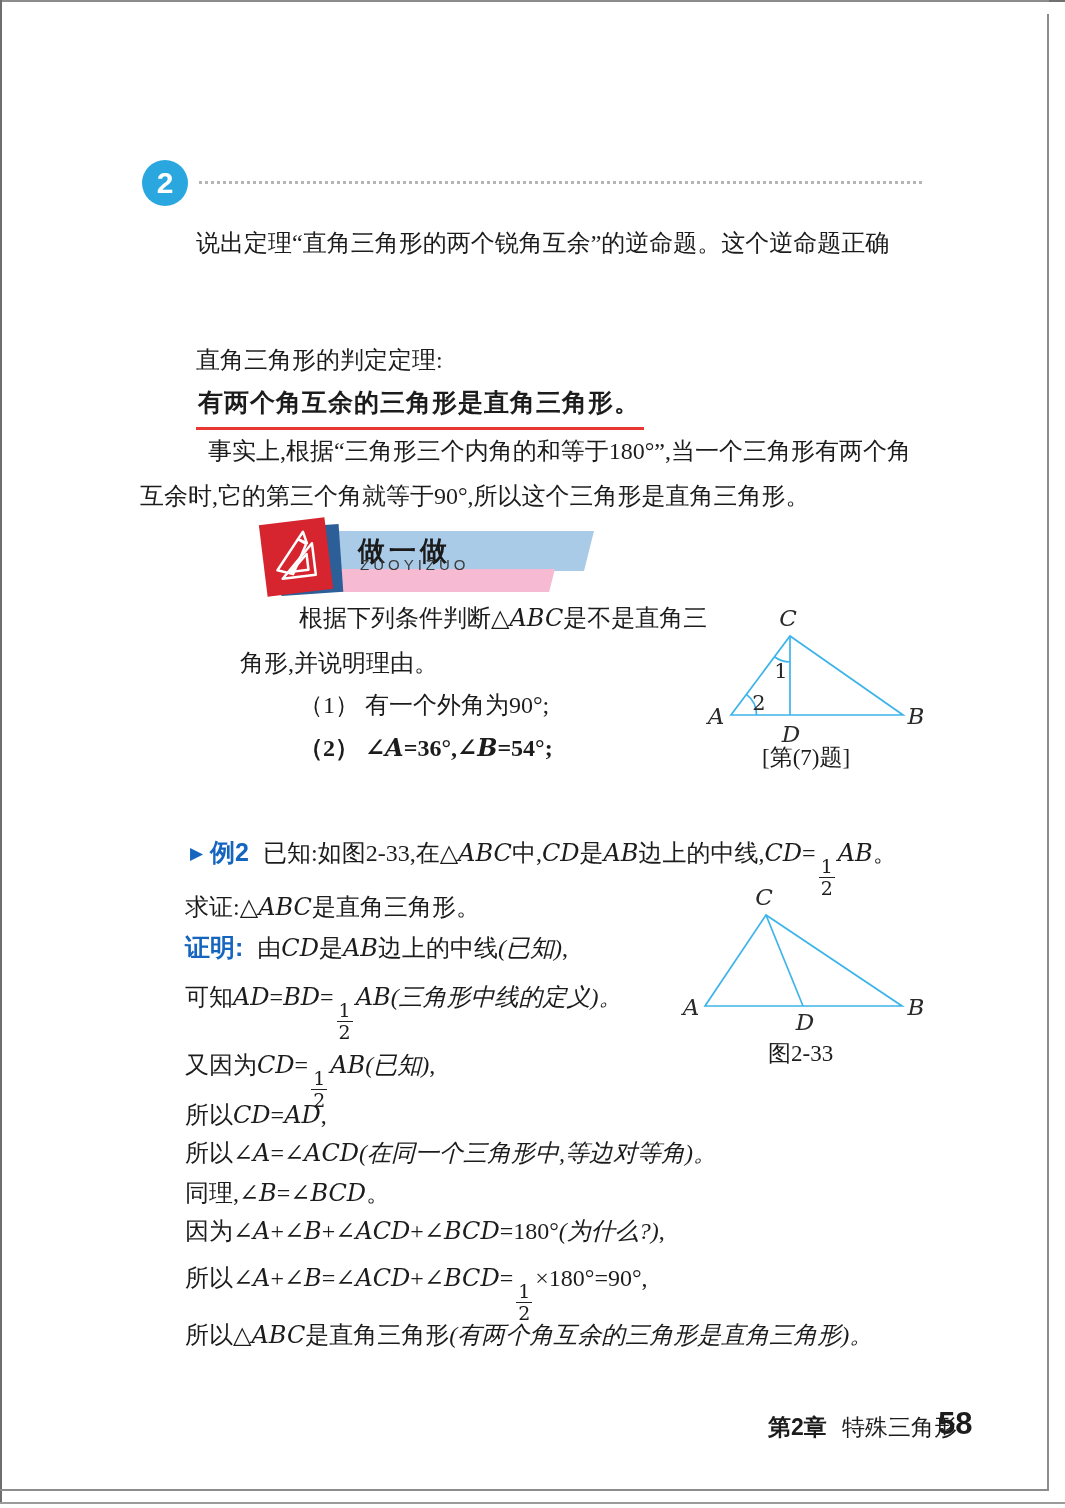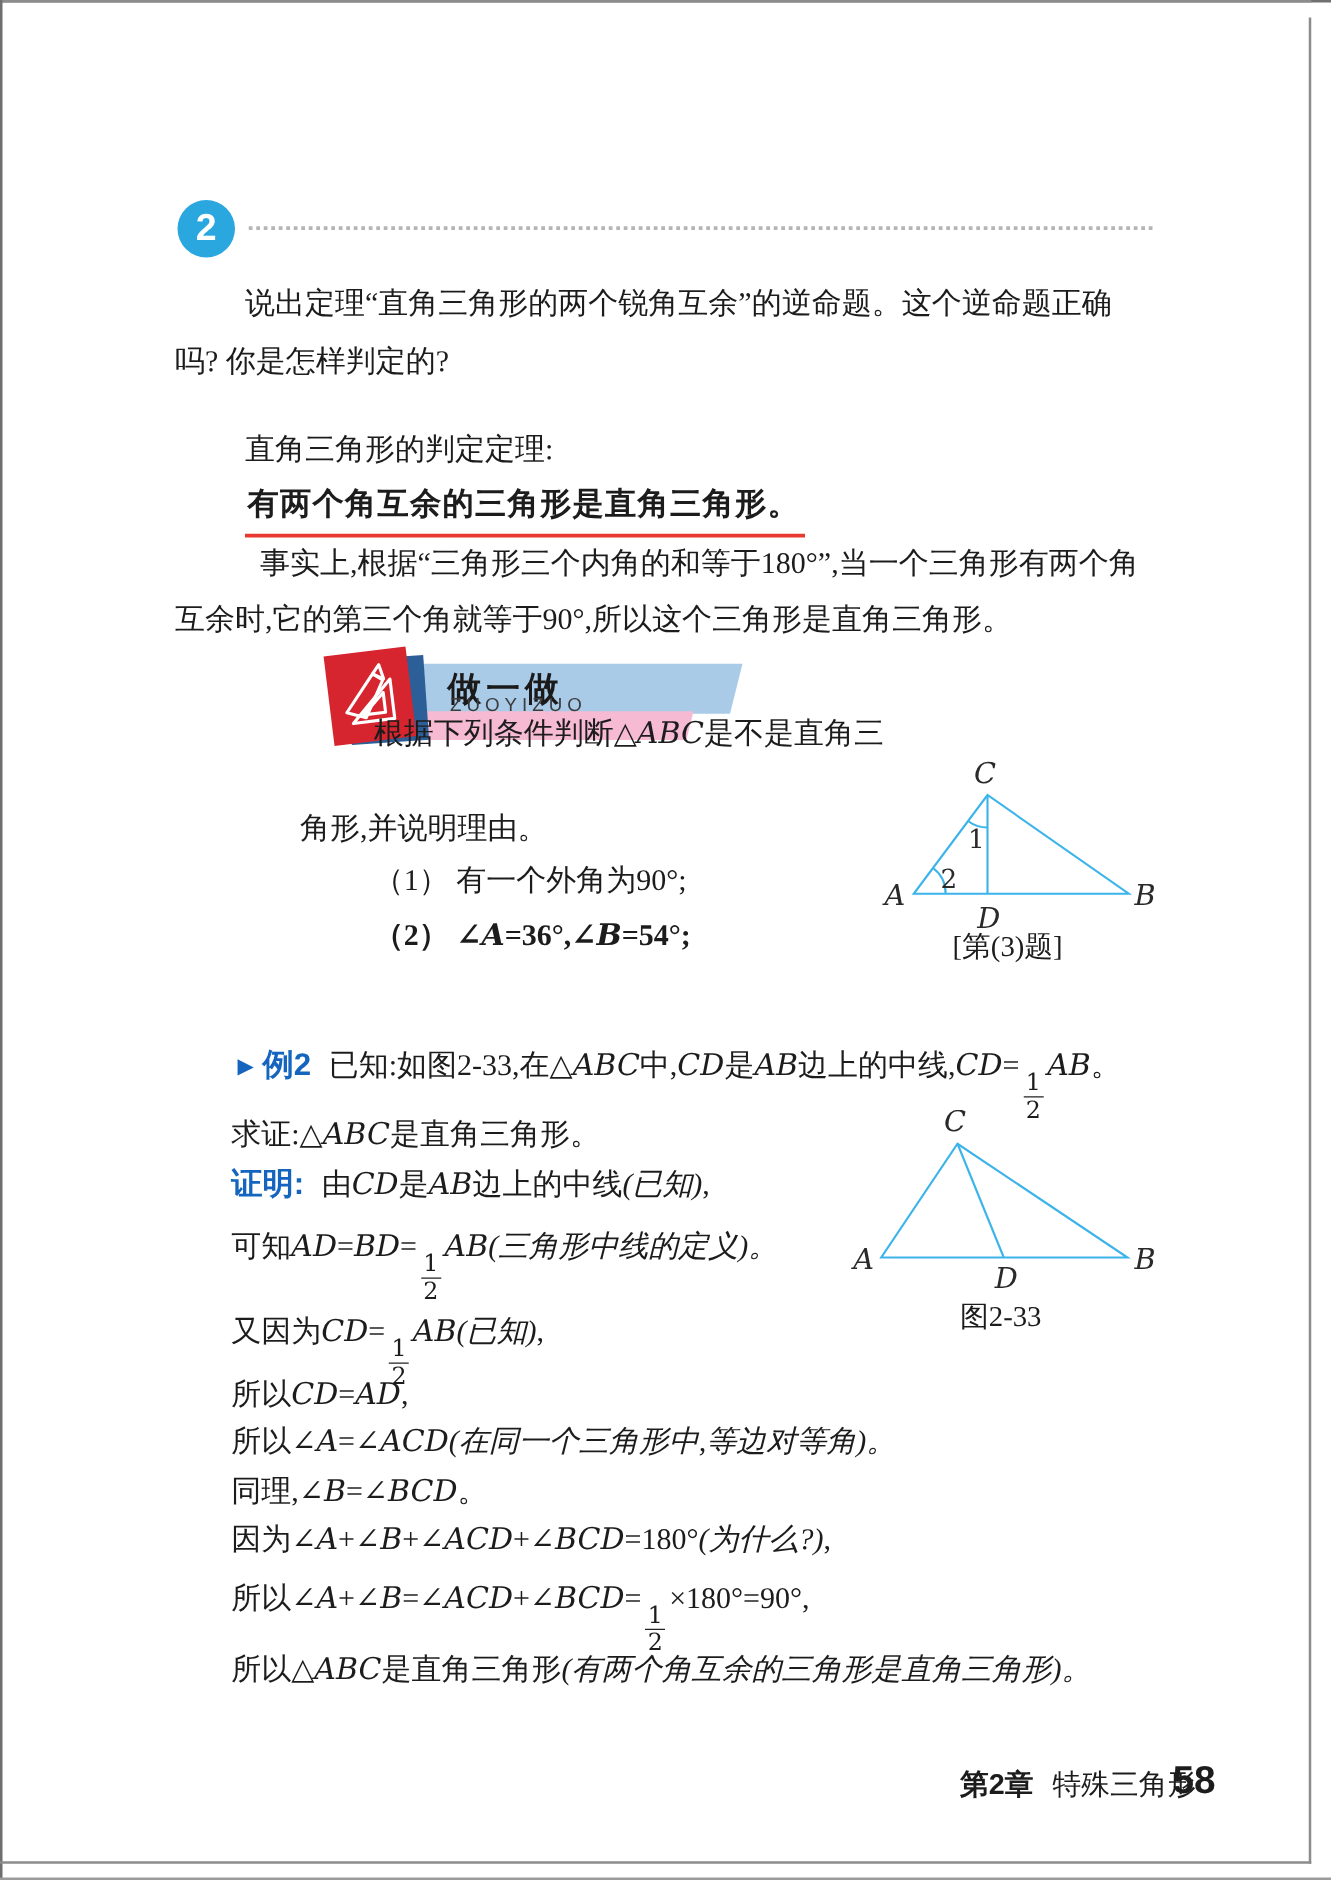--- a/index.html
+++ b/index.html
@@ -56,21 +56,20 @@
   <div class="abs edge" style="left:1047px;top:14px;width:2px;height:1477px"></div>
   <div class="abs edge" style="left:0;top:1489px;width:1049px;height:2px"></div>
   <div class="abs edge" style="left:0;top:1502px;width:1065px;height:2px;background:#9b9b9b"></div>
 
   <div class="abs sec-circle" style="left:142px;top:160px;">
     <span>2</span>
   </div>
   <div class="abs dotted" style="left:199px;top:181px;"></div>
 
   <div class="abs line" style="left:196px;top:226px;">说出定理“直角三角形的两个锐角互余”的逆命题。这个逆命题正确</div>
-  <div class="abs line" style="left:140px;top:273px;">吗? 你是怎样判定的?</div>
 
   <div class="abs line" style="left:196px;top:343px;">直角三角形的判定定理:</div>
   <div class="abs theorem" style="left:196px;top:386px;">有两个角互余的三角形是直角三角形。</div>
   <div class="abs line" style="left:196px;top:434px;margin-left:12px;">事实上,根据“三角形三个内角的和等于180°”,当一个三角形有两个角</div>
   <div class="abs line" style="left:140px;top:479px;">互余时,它的第三个角就等于90°,所以这个三角形是直角三角形。</div>
 
   <div class="abs banner-skew" style="left:297px;top:531px;width:292px;height:40px;background:var(--banner-blue);"></div>
   <div class="abs banner-skew" style="left:309px;top:569px;width:243px;height:23px;background:var(--banner-pink);"></div>
   <div class="abs banner-skew" style="left:560px;top:536px;width:18px;height:52px;background:var(--banner-navy);opacity:.0;"></div>
   <div class="abs banner-title" style="left:358px;top:533px;">做一做</div>
@@ -80,40 +79,40 @@
     <svg width="56" height="60" viewBox="0 0 66 72">
       <g stroke="#ffffff" fill="none" stroke-width="3" stroke-linejoin="round" stroke-linecap="round">
         <path d="M14 60 L54 60 L54 22 Z"></path>
         <path d="M25 53 L46 53 L46 34 Z"></path>
         <path d="M9 49 L38 15 l9 7 L27 56 Z"></path>
         <path d="M38 15 l7 -8 l3 14 z"></path>
       </g>
     </svg>
   </div>
 
-  <div class="abs line" style="left:299px;top:569px;text-align:center;"><span>根据下列条件判断△</span><span class="m">ABC</span><span>是不是直角三</span></div>
+  <div class="abs line" style="left:299px;top:601px;text-align:center;"><span>根据下列条件判断△</span><span class="m">ABC</span><span>是不是直角三</span></div>
   <div class="abs line" style="left:240px;top:646px;"><span>角形,并说明理由。</span></div>
   <div class="abs line" style="left:299px;top:688px;"><span>（1） 有一个外角为90°;</span></div>
   <div class="abs line" style="left:299px;top:731px;font-weight:bold;"><span>（2） ∠</span><span class="m">A</span><span>=36°,∠</span><span class="m">B</span><span>=54°;</span></div>
 
   <svg class="abs" style="left:700px;top:600px;" width="230" height="160" viewBox="0 0 230 160">
     <g stroke="var(--figure-line)" stroke-width="1.7" fill="none">
       <path d="M31 115 L203 115 L90 36 Z"></path>
       <path d="M90 36 L90 115"></path>
       <path d="M90 62 A 26 26 0 0 1 74.4 56.8"></path>
       <path d="M46.4 94.4 A 25.5 25.5 0 0 1 56.5 115"></path>
     </g>
     <text class="fig-label" x="88" y="26" text-anchor="middle">C</text>
     <text class="fig-label" x="16" y="124" text-anchor="middle">A</text>
     <text class="fig-label" x="216" y="124" text-anchor="middle">B</text>
     <text class="fig-label" x="91" y="142" text-anchor="middle">D</text>
     <text class="fig-num" x="81" y="78" text-anchor="middle">1</text>
     <text class="fig-num" x="59" y="110" text-anchor="middle">2</text>
   </svg>
-  <div class="abs caption" style="left:762px;top:742px;">[第(3)题]</div>
+  <div class="abs caption" style="left:762px;top:742px;">[第(7)题]</div>
 
   <div class="abs line" style="left:190px;top:824px;line-height:56px;">
     <span class="marker">▶</span><span class="lbl">例2</span><span><span>已知:如图2-33,在△</span><span class="m">ABC</span><span>中,</span><span class="m">CD</span><span>是</span><span class="m">AB</span><span>边上的中线,</span><span class="m">CD</span><span>=</span><span class="frac">
           <span class="fnum">1</span>
           <span class="fden">2</span>
         </span><span class="m">AB</span><span>。</span></span>
   </div>
   <div class="abs line" style="left:185px;top:890px;"><span>求证:△</span><span class="m">ABC</span><span>是直角三角形。</span></div>
 
   <div class="abs line" style="left:185px;top:930px;">

